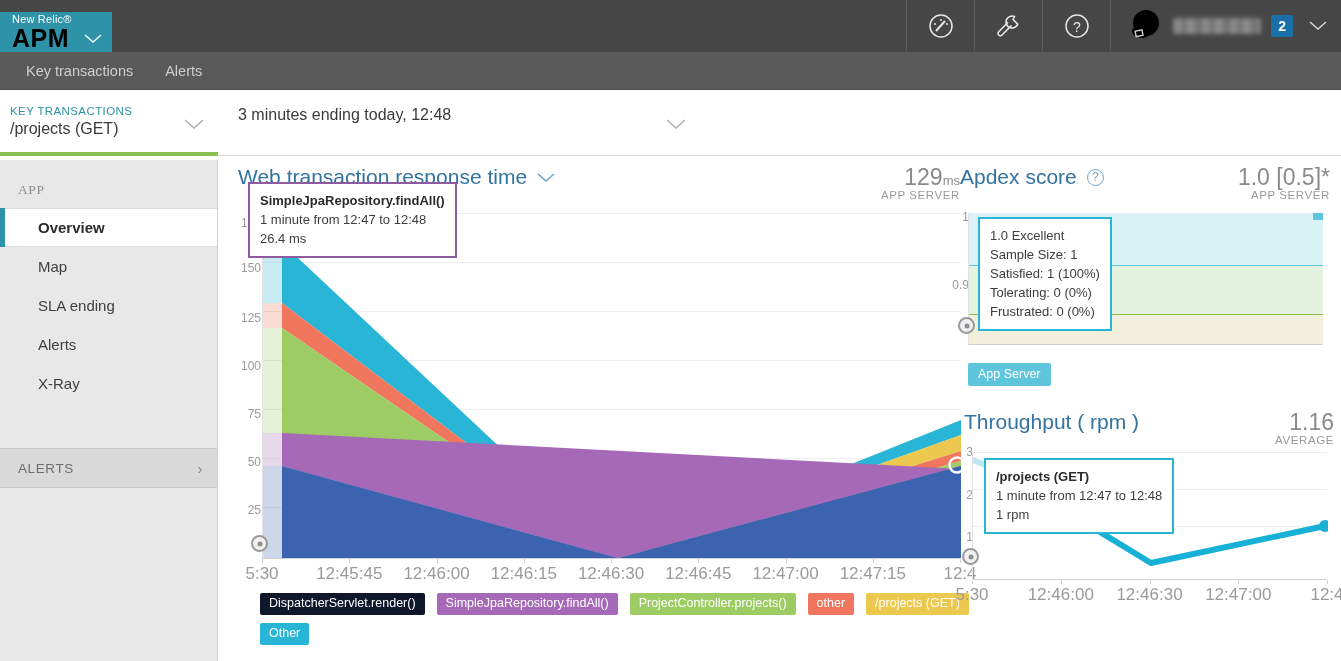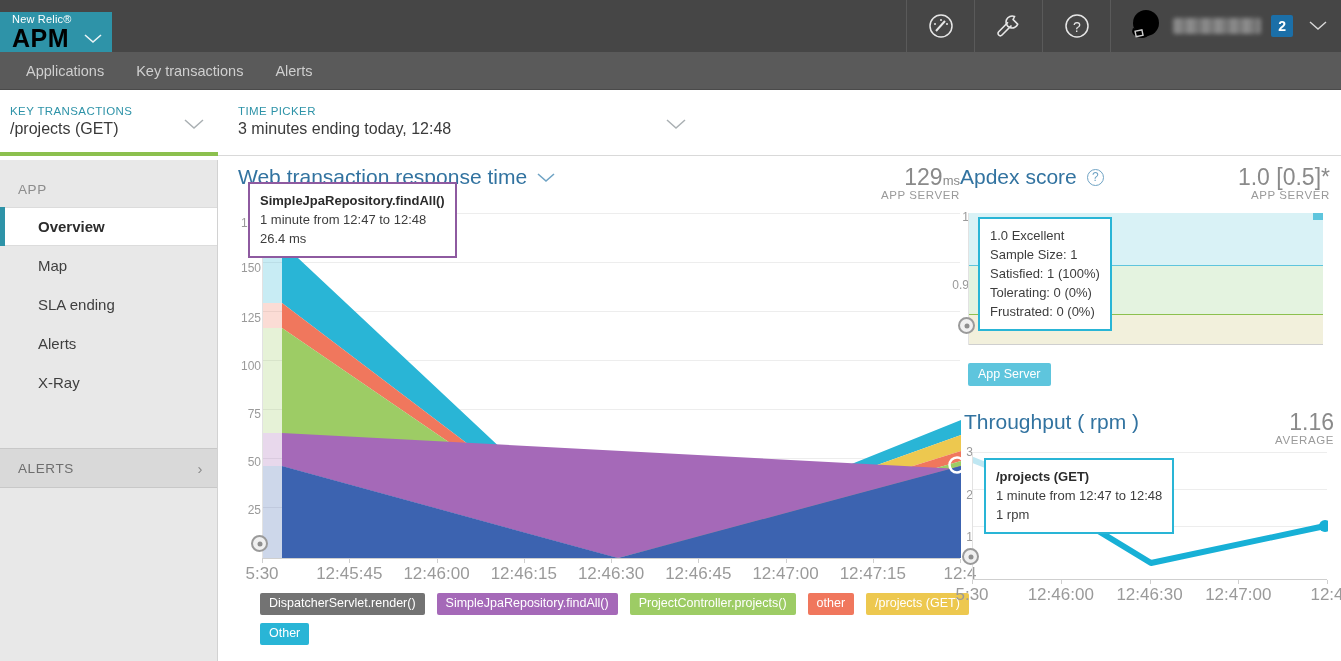--- a/index.html
+++ b/index.html
@@ -76,20 +76,21 @@
   .ctx-right .ctx-caret { left: 448px; top: 26px; }
 
   
   .sidebar {
     position: absolute; left: 0; top: 160px; width: 218px; height: 501px;
     background: #e8e8e8; border-right: 1px solid #d2d2d2;
   }
   .side-section {
     color: #8d8d8d; font-size: 13.5px; letter-spacing: .6px;
     padding: 22px 0 10px 18px;
+    font-family: Liberation Serif, serif;
   }
   .side-item {
     height: 39px; display: flex; align-items: center; padding-left: 38px;
     color: #3f3f3f; font-size: 15px; position: relative;
   }
   .side-item.active {
     background: #fff; font-weight: bold; color: #2c2c2c;
     border-top: 1px solid #dcdcdc; border-bottom: 1px solid #dcdcdc;
   }
   .side-item.active::before {
@@ -248,36 +249,34 @@
       <div class="badge-count">2</div>
       <div class="user-caret">
         <svg width="18" height="10" viewBox="0 0 18 10">
             <path d="M1 1 L9 8 L17 1" stroke="#d8d8d8" stroke-width="1.4" fill="none"></path>
           </svg>
       </div>
     </div>
   </div>
 
   <div class="subnav">
-    <div class="subnav-item">Applications</div>
     <div class="subnav-item">Key transactions</div>
     <div class="subnav-item">Alerts</div>
   </div>
 
   <div class="ctx-left">
     <div class="ctx-kicker">KEY TRANSACTIONS</div>
     <div class="ctx-value">/projects (GET)</div>
     <div class="ctx-caret">
       <svg width="20" height="11" viewBox="0 0 20 11">
           <path d="M1 1 L10 9 L19 1" stroke="#aab0b3" stroke-width="1.5" fill="none"></path>
         </svg>
     </div>
   </div>
   <div class="ctx-right">
-    <div class="ctx-kicker">TIME PICKER</div>
     <div class="ctx-value">3 minutes ending today, 12:48</div>
     <div class="ctx-caret">
       <svg width="20" height="11" viewBox="0 0 20 11">
           <path d="M1 1 L10 9 L19 1" stroke="#aab0b3" stroke-width="1.5" fill="none"></path>
         </svg>
     </div>
   </div>
 
   <div class="sidebar">
     <div class="side-section">APP</div>
@@ -383,21 +382,21 @@
           <div class="tickmark" style="left: 436.25px;"></div>
           <div class="xlab" style="left: 523.5px;">12:47:00</div>
           <div class="tickmark" style="left: 523.5px;"></div>
           <div class="xlab" style="left: 610.75px;">12:47:15</div>
           <div class="tickmark" style="left: 610.75px;"></div>
           <div class="xlab" style="left: 698px;">12:4</div>
           <div class="tickmark" style="left: 698px;"></div>
         </div>
 
       <div class="legend" id="mainLegend">
-          <div class="chip" style="background: #737373;">DispatcherServlet.render()</div>
+          <div class="chip" style="background: #0f172a;">DispatcherServlet.render()</div>
           <div class="chip" style="background: rgb(165, 105, 184);">SimpleJpaRepository.findAll()</div>
           <div class="chip" style="background: rgb(157, 204, 101);">ProjectController.projects()</div>
           <div class="chip" style="background: rgb(240, 119, 93);">other</div>
           <div class="chip" style="background: rgb(237, 200, 79);">/projects (GET)</div>
           <div class="chip" style="background: rgb(41, 181, 214);">Other</div>
         </div>
 
       <div class="tooltip tt-purple" style="left:10px; top:17px;">
         <div class="t-title">SimpleJpaRepository.findAll()</div>
         <div>1 minute from 12:47 to 12:48</div>

